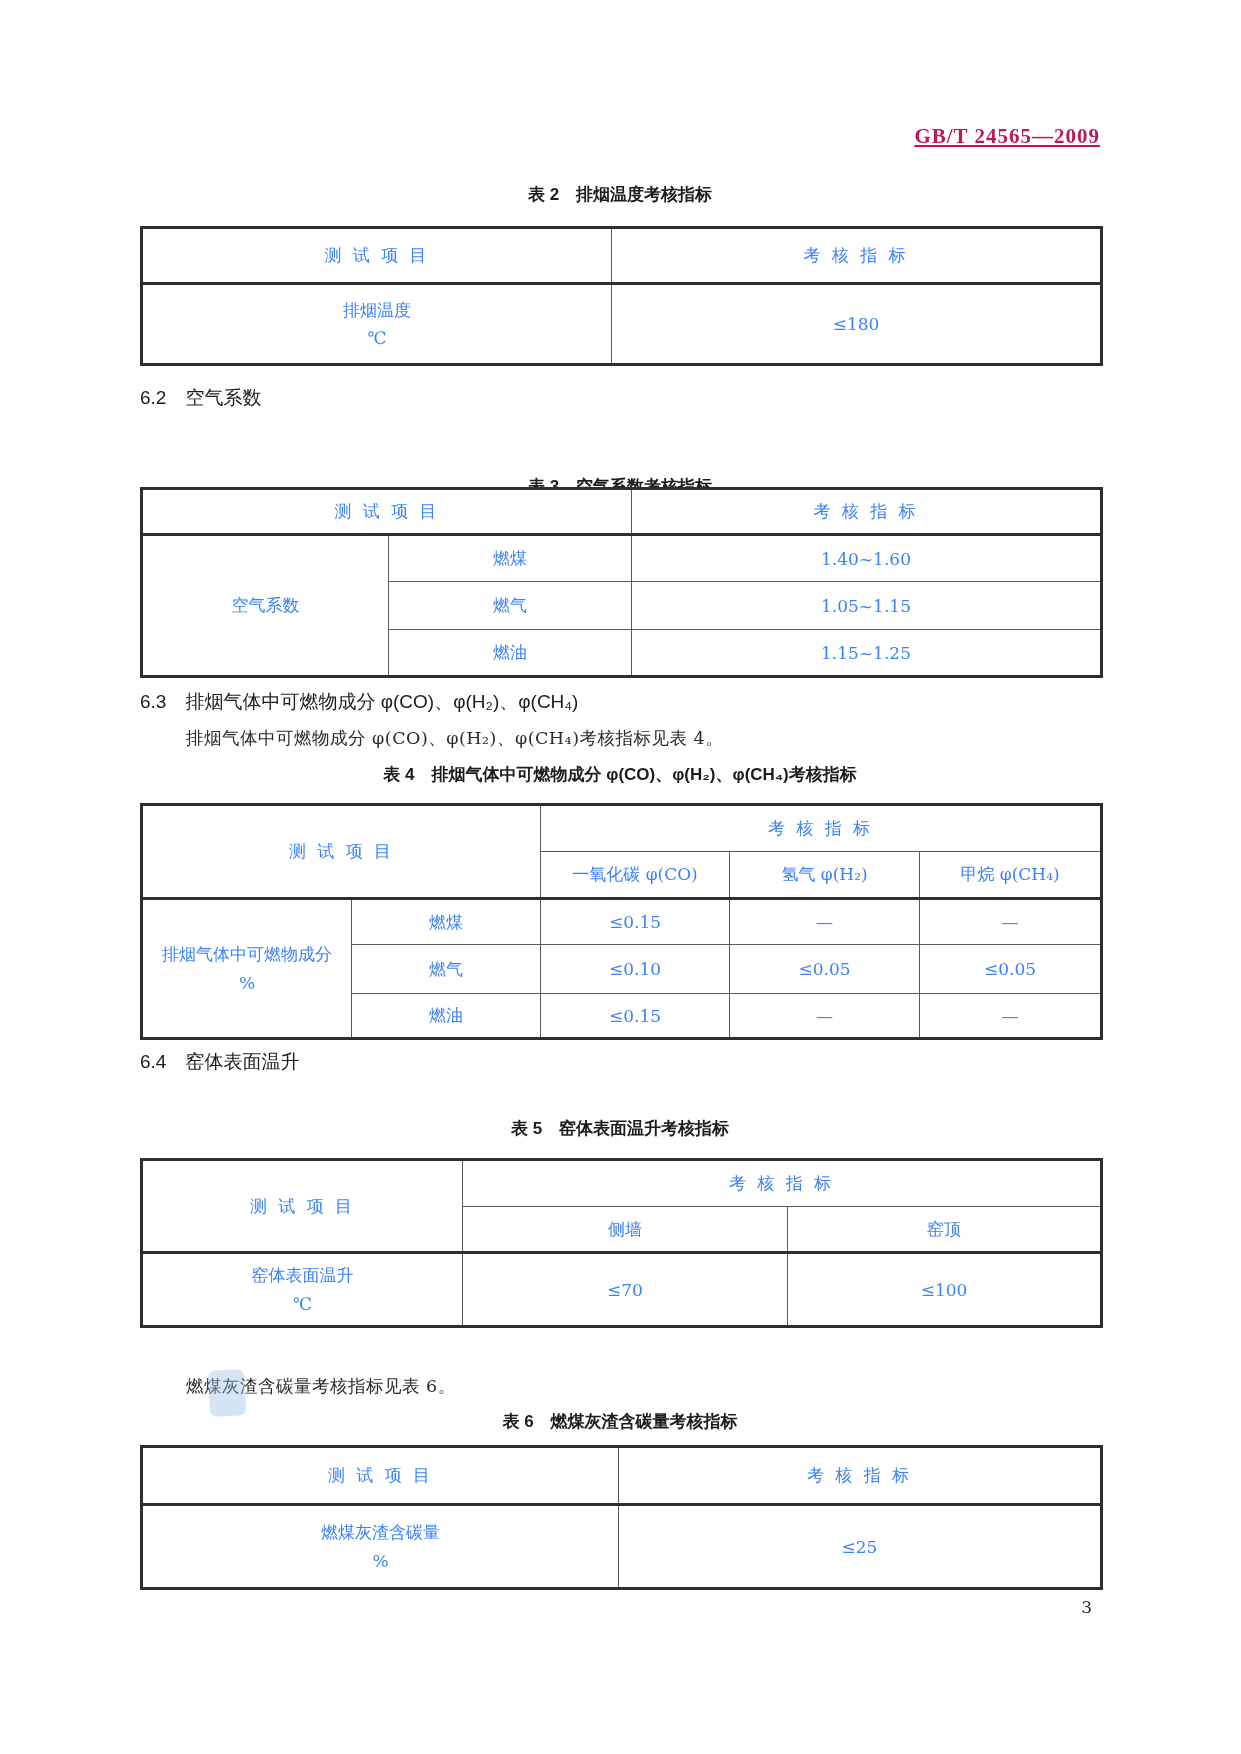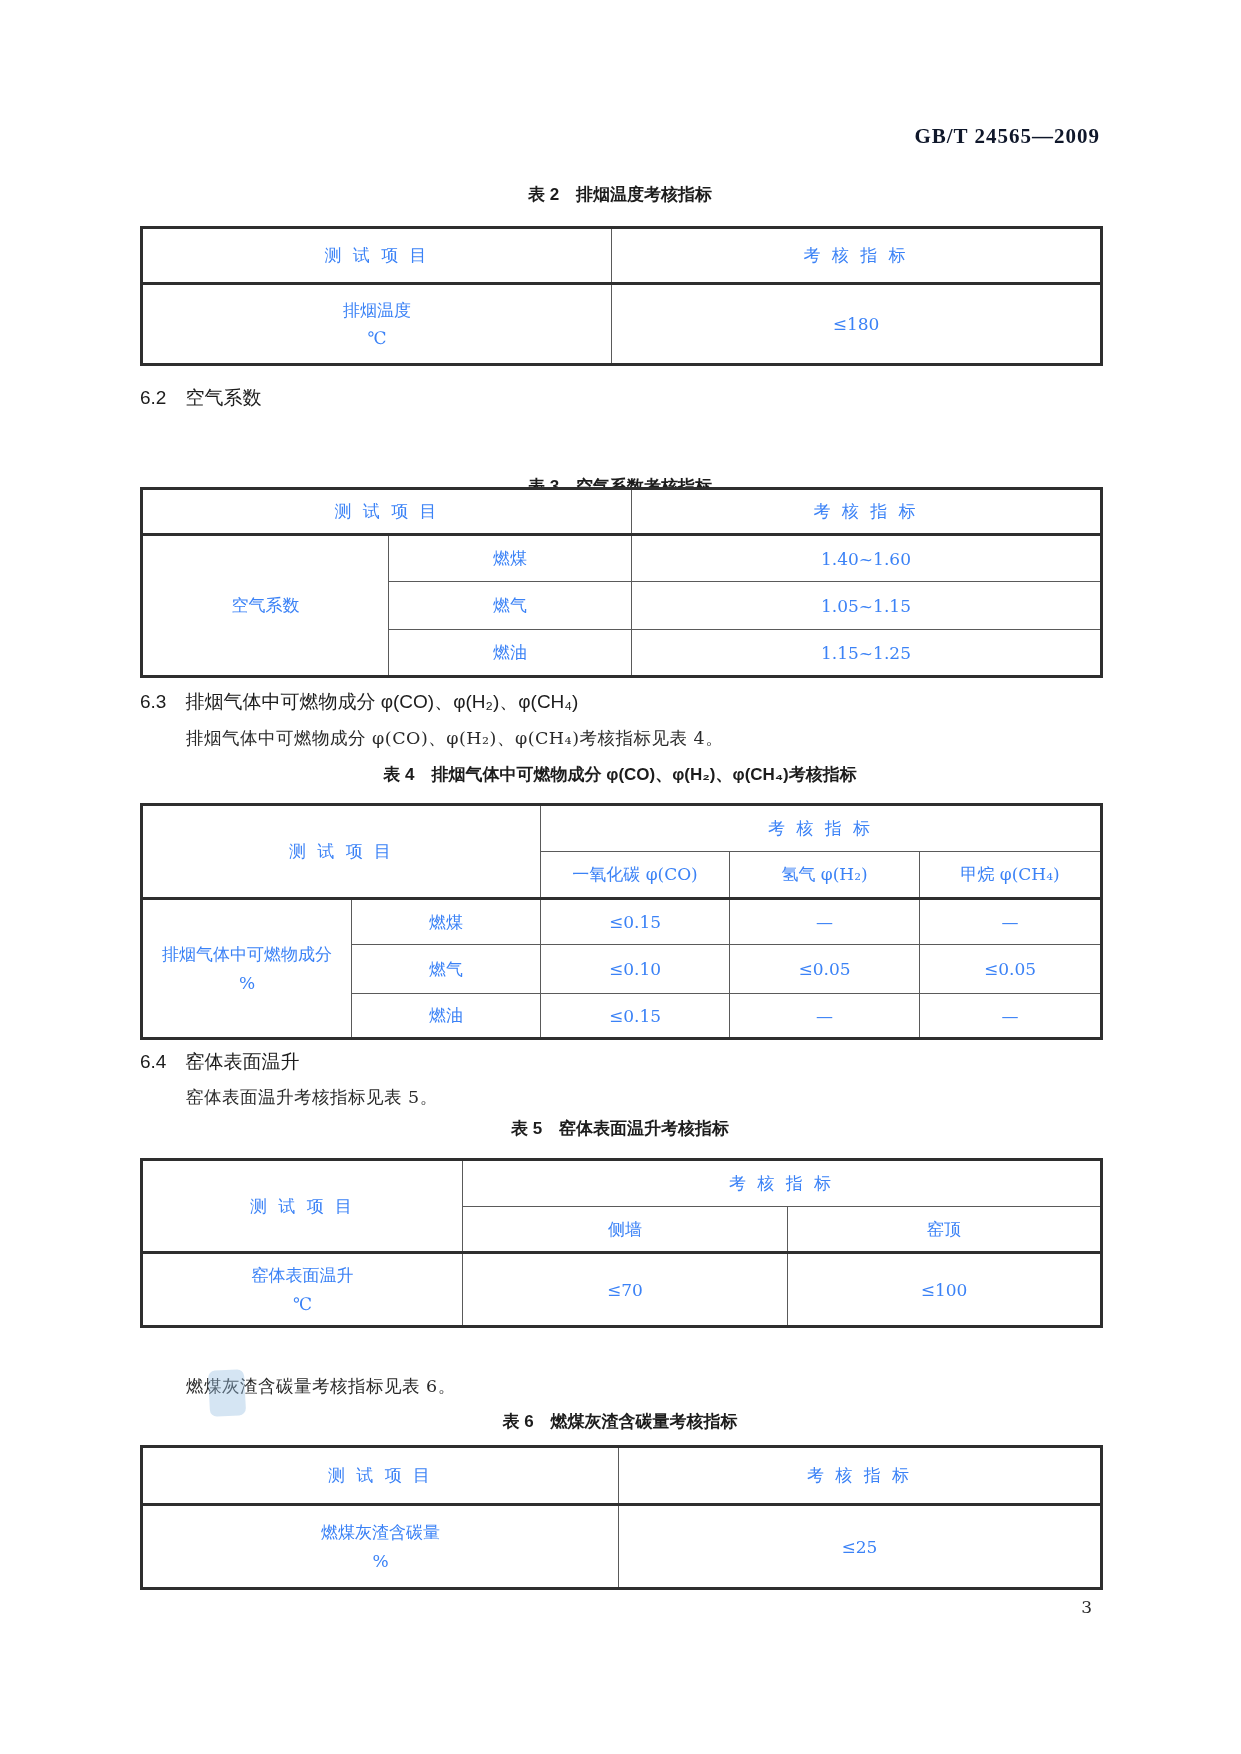--- a/index.html
+++ b/index.html
@@ -4,21 +4,21 @@
 <style>
   html,body { margin:0; padding:0; background:#ffffff; }
   .page {
     position:relative; width:1241px; height:1754px; background:#ffffff;
     font-family:"DejaVu Serif","Liberation Serif",serif; color:#242424;
     overflow:hidden;
   }
   .doc-code {
     position:absolute; top:124px; left:140px; width:960px; text-align:right;
     font-family:"Liberation Serif","DejaVu Serif",serif; font-weight:bold;
-    font-size:21px; letter-spacing:1px; color:#0f172a;
+    font-size:21px; letter-spacing:1px; color:#be185d;text-decoration:underline;
   }
   .tbl-title {
     position:absolute; left:140px; width:960px; text-align:center;
     font-family:"Liberation Sans","DejaVu Sans",sans-serif; font-weight:bold;
     font-size:17px; color:#1c1c1c;
   }
   .sec-heading {
     position:absolute; left:140px; width:960px; text-align:left;
     font-family:"Liberation Sans","DejaVu Sans",sans-serif; font-weight:normal;
     font-size:19px; color:#1c1c1c;
@@ -148,21 +148,20 @@
     <tr style="height:45px">
       <td>燃油</td>
       <td>≤0.15</td>
       <td class="dim">—</td>
       <td class="dim">—</td>
     </tr>
   </tbody>
     </table>
 
   <div class="sec-heading" style="top:1049px">6.4　窑体表面温升</div>
-  <div class="para" style="top:1085px">窑体表面温升考核指标见表 5。</div>
 
   <div class="tbl-title" style="top:1117px">表 5　窑体表面温升考核指标</div>
   <table class="gbtable" style="left:140px; top:1158px; width:960px;">
     <colgroup>
         <col style="width:321px">
         <col style="width:325px">
         <col style="width:314px">
       </colgroup>
     <tbody>
         <tr style="height:47px">

